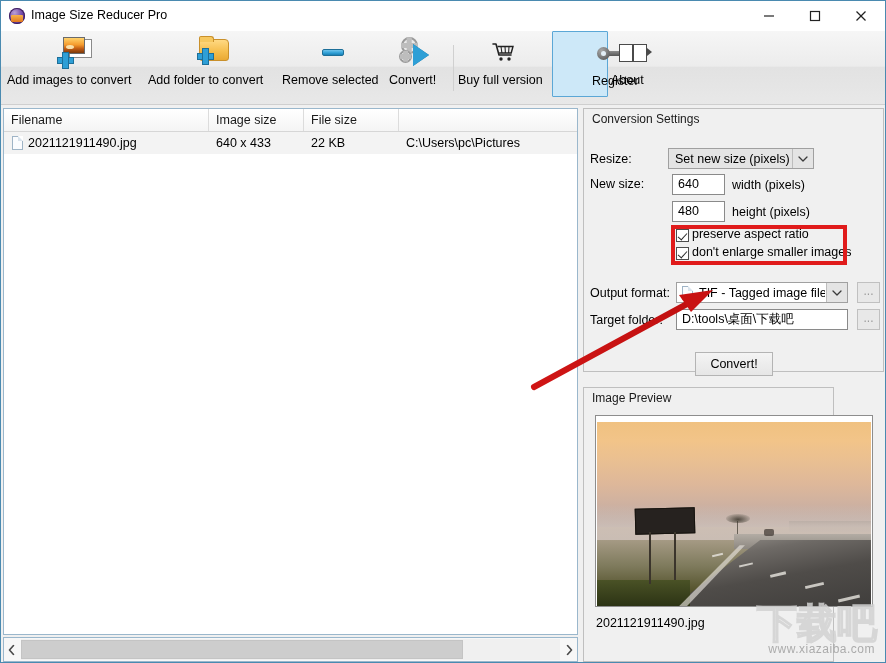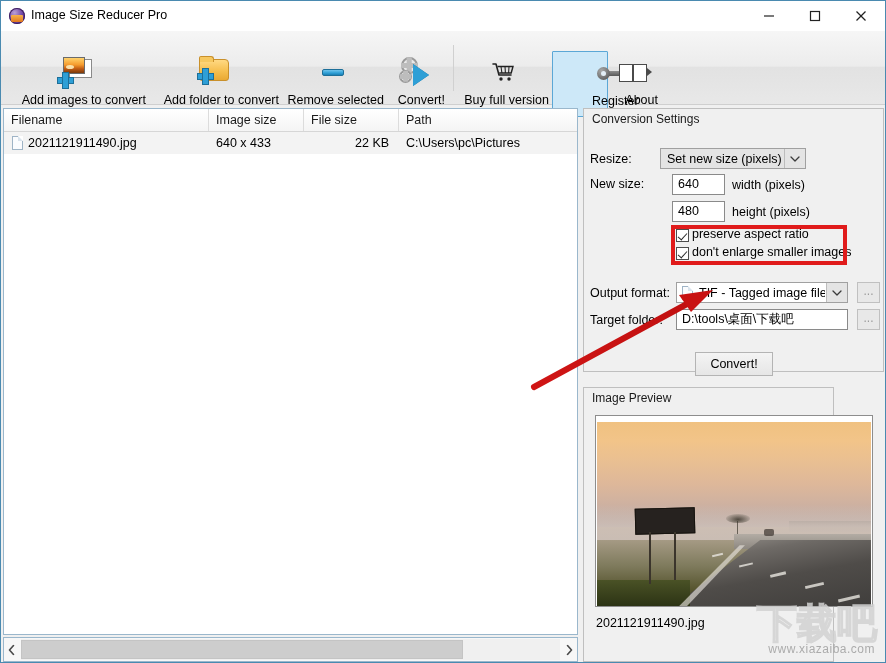--- a/index.html
+++ b/index.html
@@ -60,24 +60,24 @@
 
   
   .toolbar {
     position: absolute; left: 0; top: 30px;
     width: 884px; height: 74px;
     background: linear-gradient(180deg,#f6f6f6 0%, #ececec 48%, #e2e2e2 50%, #e8e8e8 100%);
     border-bottom: 1px solid #cfcfcf;
     box-sizing: border-box;
   }
   .tbtn {
-    position: absolute; top: 20px;
+    position: absolute; top: 0;
     height: 66px;
     box-sizing: border-box;
-    text-align: right;
+    text-align: left;
     cursor: default;
     padding-top: 4px;
   }
   .tbtn .ticon {
     position: relative;
     width: 40px; height: 36px;
     margin: 0 auto 2px auto;
   }
   .tbtn .tlabel {
     font-size: 12.5px;
@@ -636,28 +636,27 @@
       </div>
       <div class="tlabel">About</div>
     </div>
   </div>
 
   <div class="filelist">
     <div class="fl-header">
       <div class="fl-th" style="left:0;   width:205px;">Filename</div>
       <div class="fl-th" style="left:205px; width:95px;">Image size</div>
       <div class="fl-th" style="left:300px; width:95px;">File size</div>
-      <div class="fl-th" style="left:395px; width:178px; border-right:none;">Path</div>
     </div>
 
     <div class="fl-row">
       <div class="file-icon"></div>
       <div class="fl-td" style="left:24px; width:181px;">2021121911490.jpg</div>
       <div class="fl-td" style="left:212px; width:90px;">640 x 433</div>
-      <div class="fl-td" style="left:307px; width:90px;margin-left:44px;">22 KB</div>
+      <div class="fl-td" style="left:307px; width:90px;">22 KB</div>
       <div class="fl-td" style="left:402px; width:170px;">C:\Users\pc\Pictures</div>
     </div>
   </div>
 
   <div class="hscroll">
     <div class="hs-track"></div>
     <div class="hs-thumb"></div>
     <div class="hs-arrow hs-left">
       <svg width="9" height="11" viewBox="0 0 9 11">
           <polyline points="6,1 2,5.5 6,10" fill="none" stroke="#4a4a4a" stroke-width="1.6" stroke-linecap="round" stroke-linejoin="round"></polyline>
@@ -667,21 +666,21 @@
       <svg width="9" height="11" viewBox="0 0 9 11">
           <polyline points="3,1 7,5.5 3,10" fill="none" stroke="#4a4a4a" stroke-width="1.6" stroke-linecap="round" stroke-linejoin="round"></polyline>
         </svg>
     </div>
   </div>
 
   <div class="group" id="settings-panel">
     <div class="gtitle">Conversion Settings</div>
 
     <div class="lbl" style="left:6px; top:43px;">Resize:</div>
-    <div class="combo" style="left:76px; top:39px; width:146px; height:21px;padding-left:36px;">
+    <div class="combo" style="left:84px; top:39px; width:146px; height:21px;padding-left:36px;">
       <div class="cval">Set new size (pixels)</div>
       <div class="carrow">
         <svg width="10" height="7" viewBox="0 0 10 7">
             <polyline points="1,1.5 5,5.5 9,1.5" fill="none" stroke="#3b3b3b" stroke-width="1.3" stroke-linecap="round" stroke-linejoin="round"></polyline>
           </svg>
       </div>
     </div>
 
     <div class="lbl" style="left:6px; top:68px;">New size:</div>
     <div class="tinput" style="left:88px; top:65px; width:53px; height:21px;">640</div>

